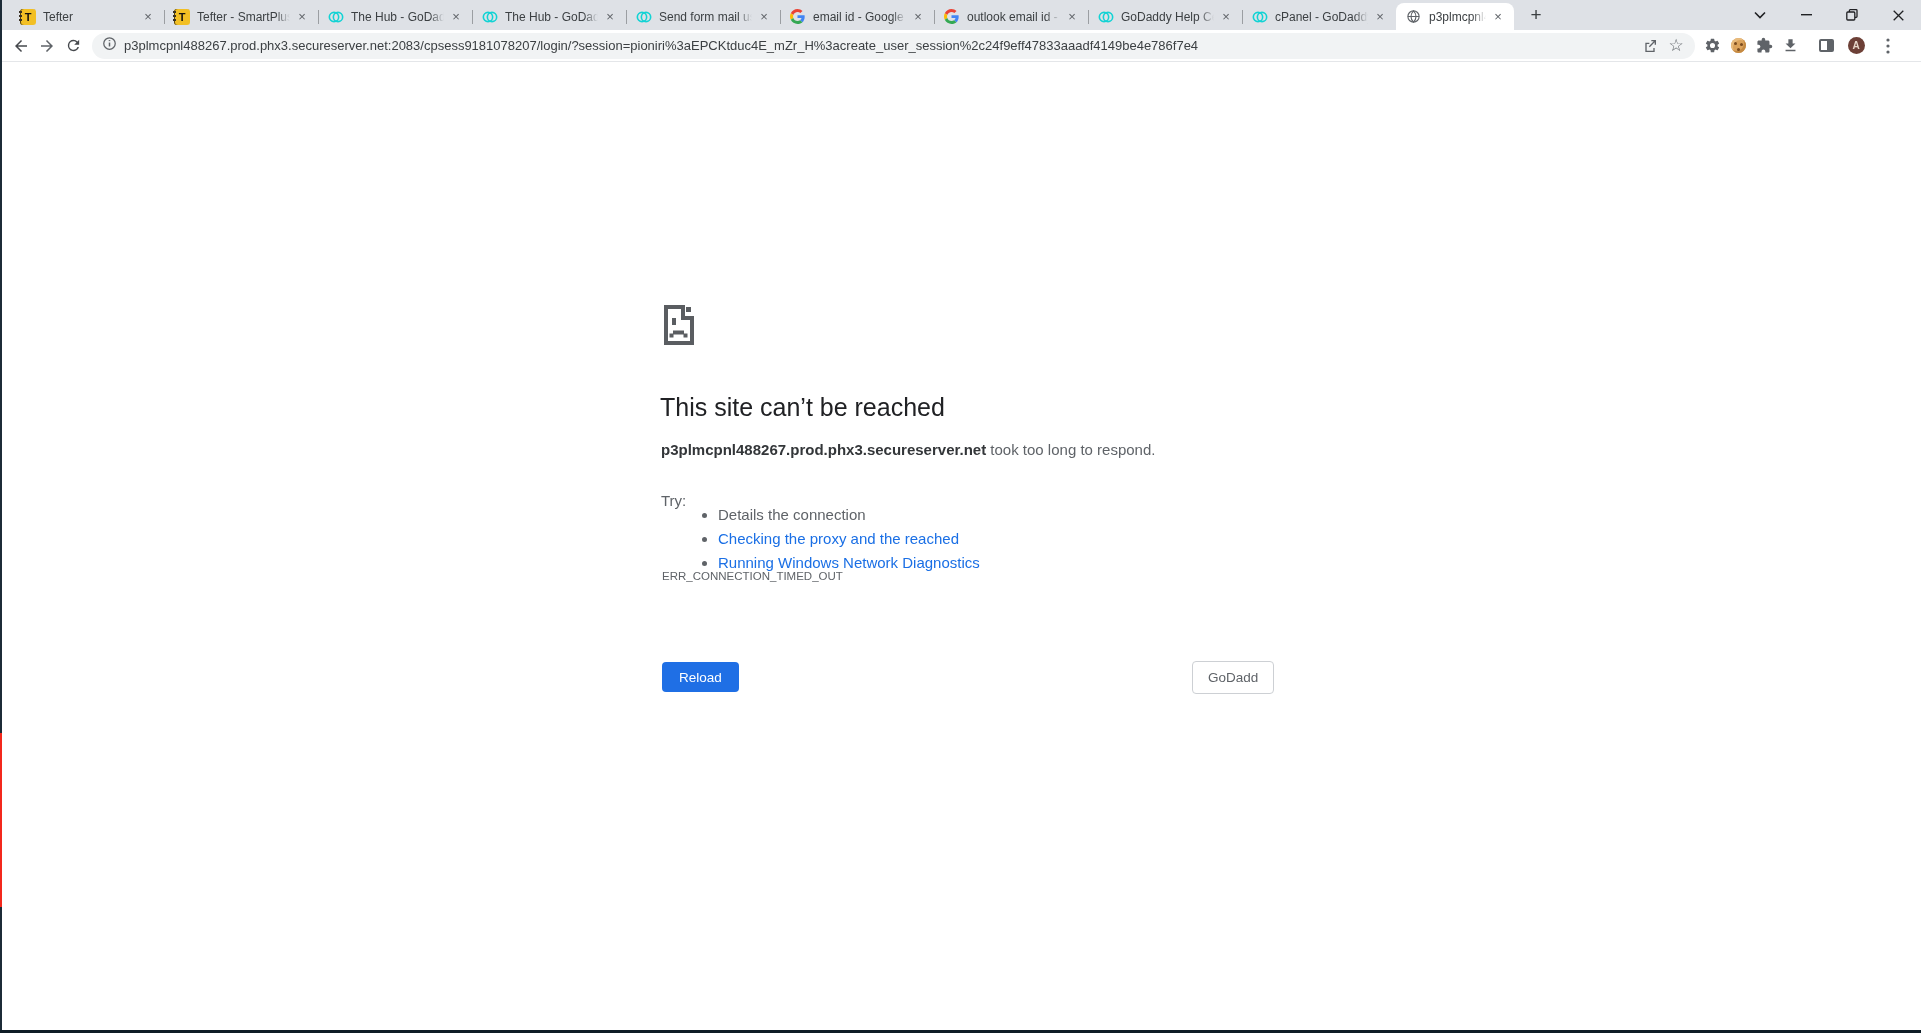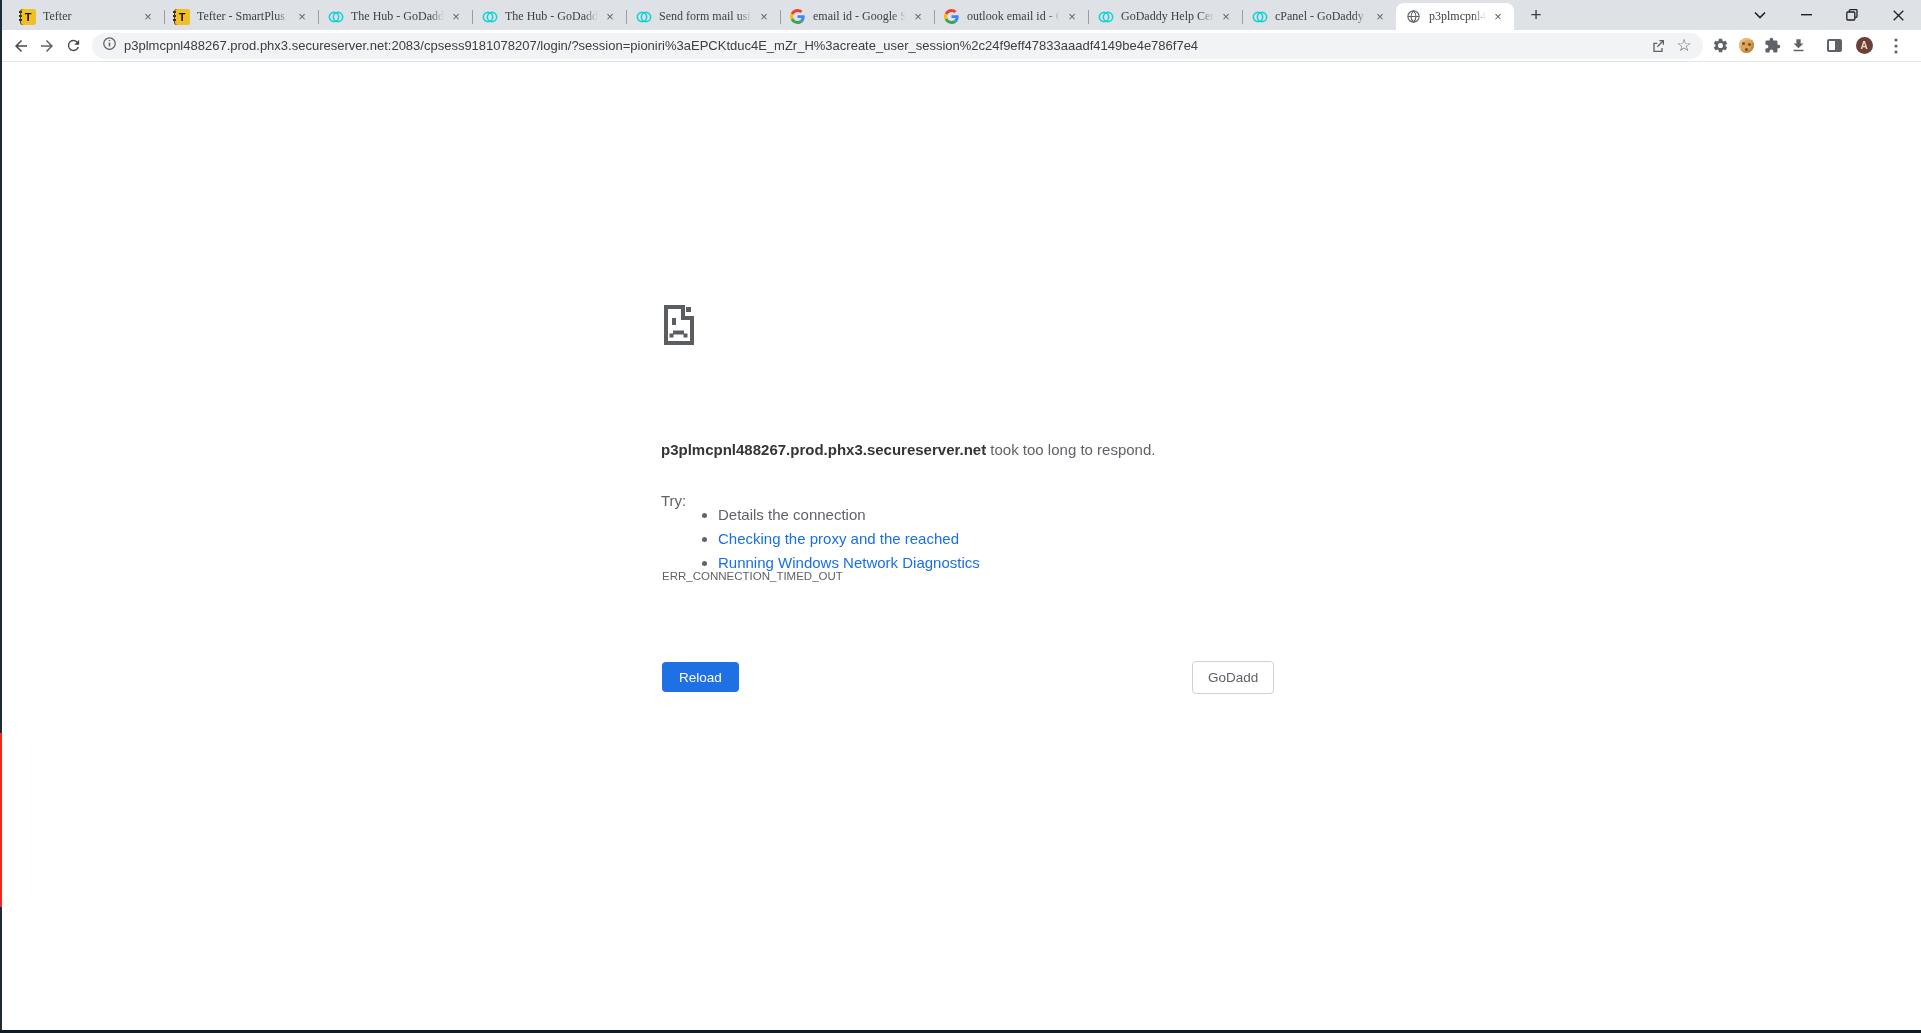--- a/index.html
+++ b/index.html
@@ -16,42 +16,42 @@
   
   .tabstrip { height:30px; background:#dee1e6; display:flex; align-items:flex-end; position:relative; flex:none; }
   .tabs { display:flex; align-items:flex-end; padding-left:8px; }
   .tab { width:154px; height:27px; display:flex; align-items:center; padding:0 8px 0 10px; position:relative;
          border-radius:8px 8px 0 0; cursor:default; }
   .tab.active { width:118px; background:#fff; }
   .tab:not(.active):not(:first-child)::before { content:""; position:absolute; left:0; top:7px; width:1px; height:14px; background:#9b9ea2; }
   .tab.active::before { display:none; }
   .tab-title { flex:1; font-size:12px; color:#3c4043; white-space:nowrap; overflow:hidden; margin:0 4px 0 7px;
                -webkit-mask-image:linear-gradient(90deg,#000 calc(100% - 14px),transparent);
-               mask-image:linear-gradient(90deg,#000 calc(100% - 14px),transparent);font-family:Liberation Serif, serif; }
+               mask-image:linear-gradient(90deg,#000 calc(100% - 14px),transparent); }
   .tab-close { width:16px; height:16px; border-radius:50%; display:flex; align-items:center; justify-content:center;
                color:#5f6368; font-size:13px; line-height:1; flex:none; }
   .newtab-btn { width:28px; height:28px; margin:0 0 1px 8px; display:flex; align-items:center; justify-content:center;
                 font-size:19px; color:#3c4043; border-radius:50%; }
 
   
   .fav { width:16px; height:16px; flex:none; position:relative; }
   .fav-tefter { background:#f2bf24; border-radius:3px; display:flex; align-items:center; justify-content:center;
                 font-weight:bold; font-size:11px; color:#161310; box-shadow:inset 1px 0 0 #55430a; }
   .fav-tefter::before { content:""; position:absolute; left:-1px; top:2px; width:3px; height:12px;
                 background:repeating-linear-gradient(#3a3124 0 2px, transparent 2px 4px); }
   .fav svg { display:block; }
   .fav-avatar { background:#6d4037; border-radius:50%; width:17px; height:17px; display:flex; align-items:center;
                 justify-content:center; color:#e8d7c9; font-size:10px; font-weight:bold; }
 
   
   .win-controls { position:absolute; right:0; top:0; height:30px; display:flex; align-items:center; }
   .win-btn { width:46px; height:30px; display:flex; align-items:center; justify-content:center; color:#202124; }
 
   
-  .toolbar { height:32px; background:#fff; display:flex; align-items:center; padding:0 0 0 6px;
+  .toolbar { height:32px; background:#fff; display:flex; align-items:center; padding:0 8px 0 6px;
              border-bottom:1px solid #e4e6e9; flex:none; }
   .nav-btn { width:26px; height:26px; display:flex; align-items:center; justify-content:center; border-radius:50%; flex:none; }
   .omnibox { flex:1; height:26px; background:#f1f3f4; border-radius:13px; margin:0 4px 0 6px;
              display:flex; align-items:center; padding:0 6px 0 10px; min-width:0; }
   .omnibox-url { flex:1; font-size:13px; color:#3c4043; white-space:nowrap; overflow:hidden; margin-left:7px; }
   .omni-btn { width:26px; height:26px; display:flex; align-items:center; justify-content:center; flex:none; border-radius:50%; }
   .star-glyph { font-size:17px; color:#5f6368; line-height:1; }
   .right-icons { display:flex; align-items:center; flex:none; padding-right:12px; }
   .tbtn { width:26px; height:26px; display:flex; align-items:center; justify-content:center; border-radius:50%; flex:none; }
   .cookie { width:15px; height:15px; border-radius:50%; background:#dca35c;
@@ -300,20 +300,21 @@
       <svg width="34" height="42" viewBox="0 0 34 42" fill="none">
         <path d="M4 3 H21 V14 H30 V39 H4 Z" stroke="#5a5d61" stroke-width="4" stroke-linejoin="miter"></path>
         <rect x="24" y="3" width="5" height="5" fill="#5a5d61"></rect>
         <rect x="10" y="14" width="4" height="7" fill="#5a5d61"></rect>
         <rect x="11" y="26.5" width="11" height="4" fill="#5a5d61"></rect>
         <rect x="7.5" y="29.5" width="4" height="4" fill="#5a5d61"></rect>
         <rect x="21.5" y="29.5" width="4" height="4" fill="#5a5d61"></rect>
       </svg>
     </div>
 
+    <h1 class="err-title">This site can’t be reached</h1>
 
     <p class="err-host">
       <b>p3plmcpnl488267.prod.phx3.secureserver.net</b><span> took too long to respond.</span>
     </p>
 
     <p class="err-try">Try:</p>
 
     <ul class="err-list">
       <li><span>Details the connection</span></li>
       <li><a href="#">Checking the proxy and the reached</a></li>

